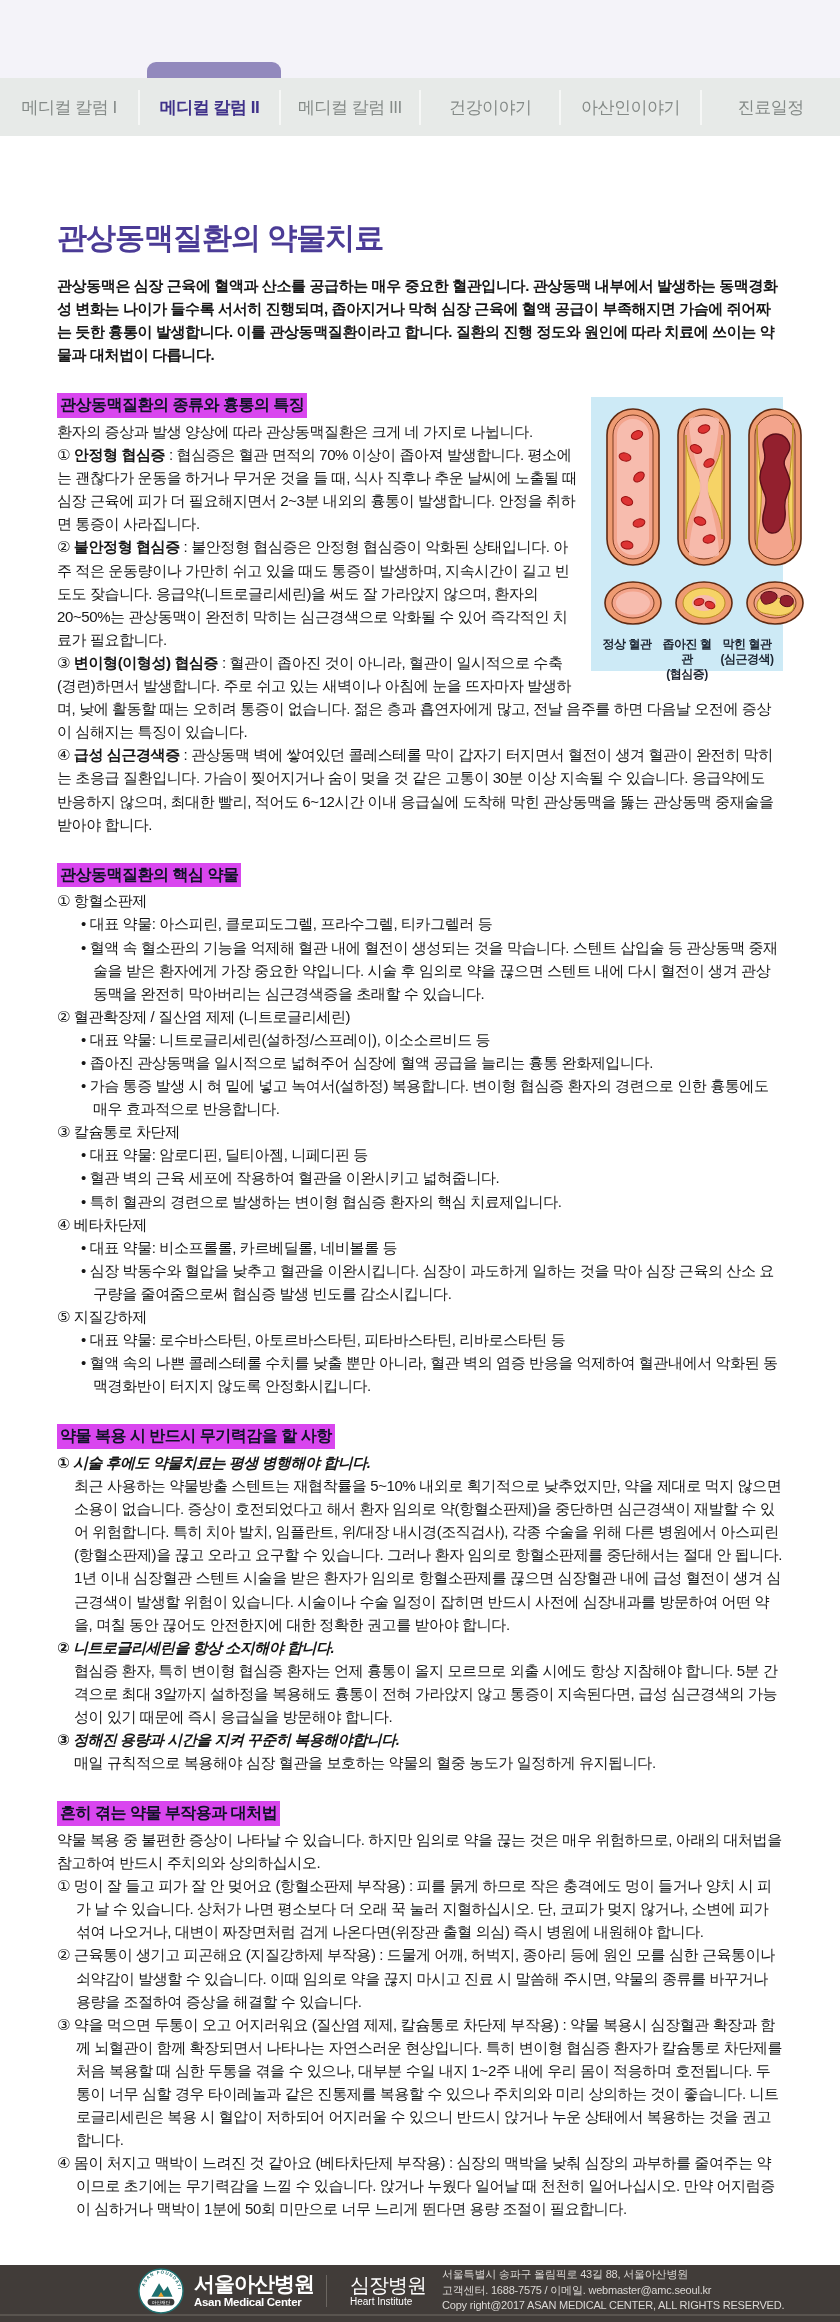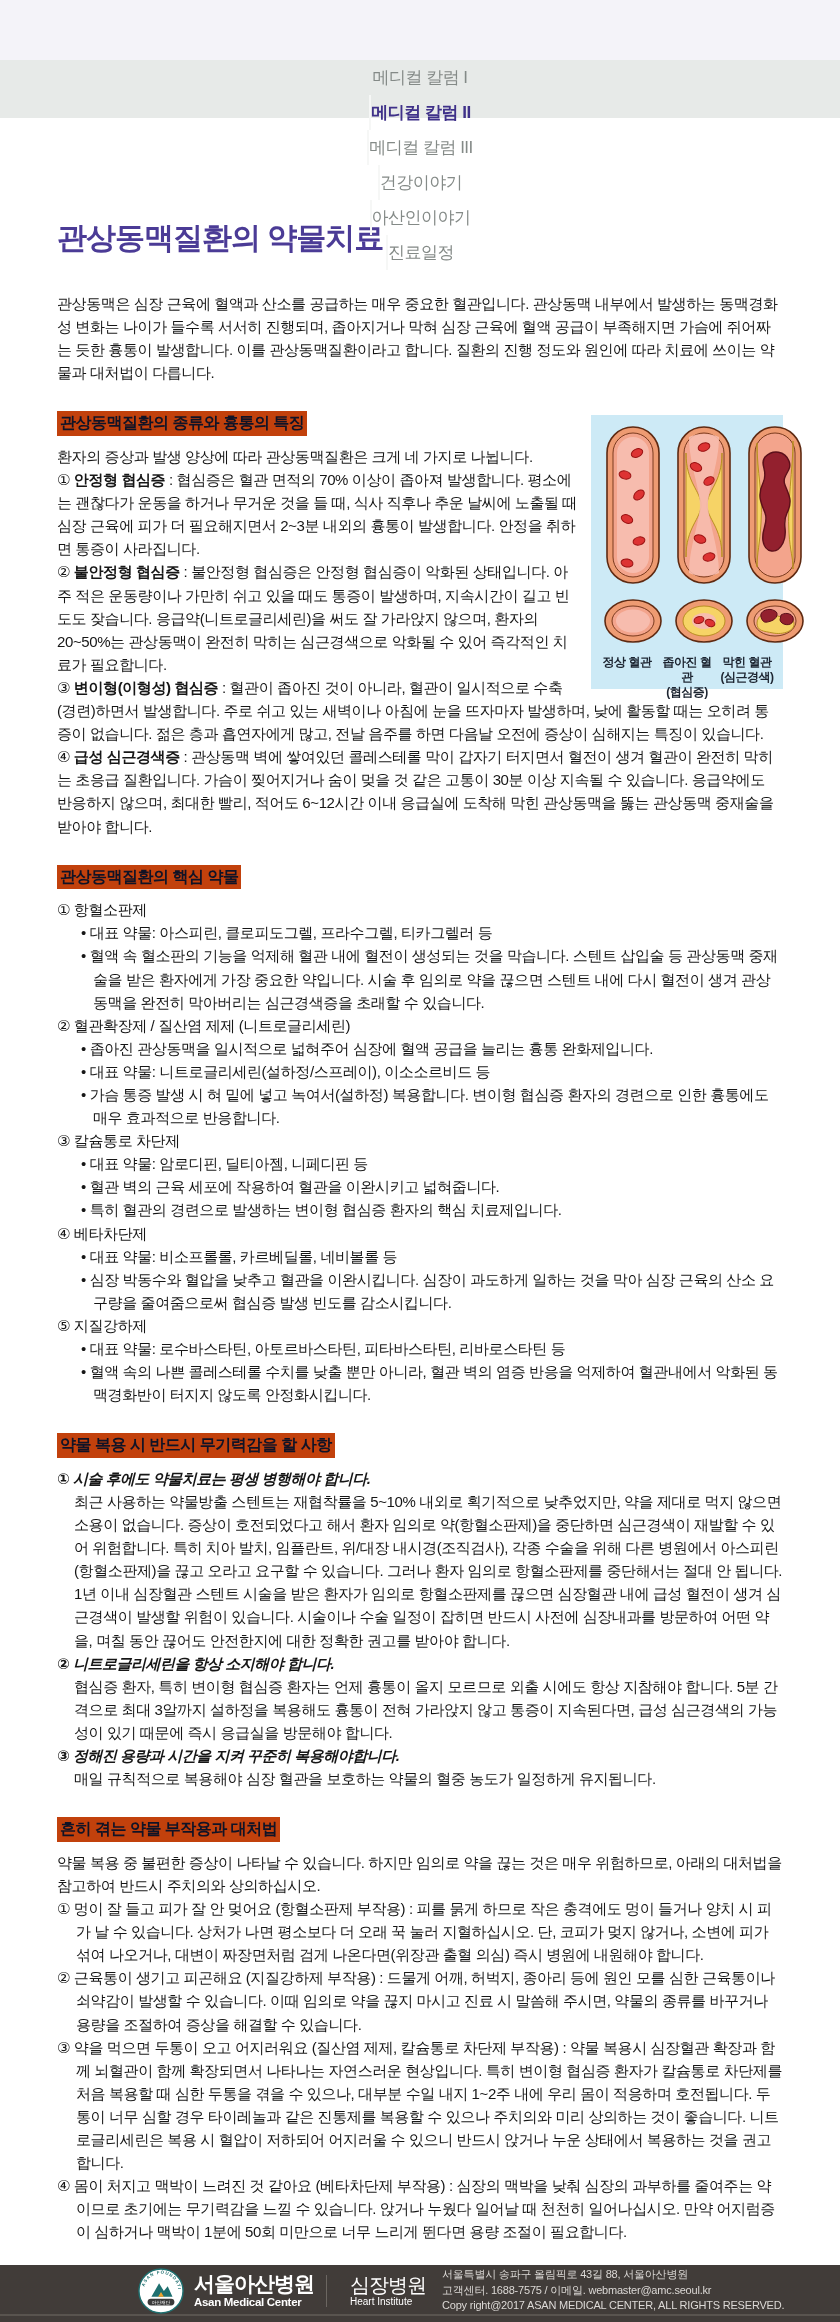--- a/index.html
+++ b/index.html
@@ -3,33 +3,33 @@
 <meta charset="utf-8">
 <style>
   * { margin:0; padding:0; box-sizing:border-box; }
   html,body { background:#ffffff; }
   body { font-family:"Liberation Sans","DejaVu Sans",sans-serif; }
   .page { position:relative; width:840px; height:2322px; margin:0 auto; background:#ffffff; overflow:hidden; }
 
   
   .topstrip { position:absolute; top:0; left:0; width:840px; height:78px; background:#f4f3f9; }
   .tab-indicator { position:absolute; top:62px; left:147px; width:134px; height:20px; background:#9289bd; border-radius:9px 9px 0 0; }
-  .nav { position:absolute; top:60px; left:0; width:840px; height:58px; background:#e7eae8; display:flex; align-items:center; z-index:2;flex-direction:column; }
+  .nav { position:absolute; top:78px; left:0; width:840px; height:58px; background:#e7eae8; display:flex; align-items:center; z-index:2; }
   .nav-tab { flex:1; text-align:center; font-size:17px; color:#848a87; letter-spacing:-0.5px; cursor:pointer; position:relative; padding:6px 0; }
   .nav-tab + .nav-tab { border-left:2px solid #f6f7f6; }
   .nav-tab.active { color:#3f3189; font-weight:bold; }
 
   .content { position:absolute; top:148px; left:0; width:840px; padding:0 57px; color:#161616; font-size:15px; line-height:1.54; letter-spacing:-0.4px; }
 
   .title { margin-top:72px; font-size:30px; line-height:1.2; font-weight:bold; color:#4b3b96; letter-spacing:-1px; }
   .author { margin-top:26px; text-align:right; font-size:18px; font-weight:bold; color:#000; letter-spacing:-0.5px; }
-  .intro { margin-top:36px; }
+  .intro { margin-top:18px;font-weight:bold; }
 
   .section { margin-top:27px; }
-  .sec-header { display:inline-block; font-size:16px; font-weight:bold; color:#101326; background:#c2410c; padding:0 3px; margin-bottom:9px; letter-spacing:-0.5px; }
+  .sec-header { display:inline-block; font-size:16px; font-weight:bold; color:#101326; background:#d946ef; padding:0 3px; margin-bottom:2px; letter-spacing:-0.5px; }
 
   .numitem { padding-left:19px; text-indent:-19px; }
   .plain { }
   .bullet { padding-left:36px; text-indent:-12px; }
   .bullet::before { content:"• "; }
   .groupline { }
   .mindtitle { font-weight:bold; font-style:italic; letter-spacing:-0.5px; }
   .mindbody { padding-left:17px; }
 
   
@@ -155,22 +155,22 @@
     </div>
 
     <div class="section">
       <span class="sec-header">관상동맥질환의 핵심 약물</span>
 
       <div class="groupline"><span>①</span> <span>항혈소판제</span></div>
       <div class="bullet">대표 약물: 아스피린, 클로피도그렐, 프라수그렐, 티카그렐러 등</div>
       <div class="bullet">혈액 속 혈소판의 기능을 억제해 혈관 내에 혈전이 생성되는 것을 막습니다. 스텐트 삽입술 등 관상동맥 중재술을 받은 환자에게 가장 중요한 약입니다. 시술 후 임의로 약을 끊으면 스텐트 내에 다시 혈전이 생겨 관상동맥을 완전히 막아버리는 심근경색증을 초래할 수 있습니다.</div>
 
       <div class="groupline"><span>②</span> <span>혈관확장제 / 질산염 제제 (니트로글리세린)</span></div>
+      <div class="bullet">대표 약물: 니트로글리세린(설하정/스프레이), 이소소르비드 등</div>
       <div class="bullet">좁아진 관상동맥을 일시적으로 넓혀주어 심장에 혈액 공급을 늘리는 흉통 완화제입니다.</div>
-      <div class="bullet">대표 약물: 니트로글리세린(설하정/스프레이), 이소소르비드 등</div>
       <div class="bullet">가슴 통증 발생 시 혀 밑에 넣고 녹여서(설하정) 복용합니다. 변이형 협심증 환자의 경련으로 인한 흉통에도 매우 효과적으로 반응합니다.</div>
 
       <div class="groupline"><span>③</span> <span>칼슘통로 차단제</span></div>
       <div class="bullet">대표 약물: 암로디핀, 딜티아젬, 니페디핀 등</div>
       <div class="bullet">혈관 벽의 근육 세포에 작용하여 혈관을 이완시키고 넓혀줍니다.</div>
       <div class="bullet">특히 혈관의 경련으로 발생하는 변이형 협심증 환자의 핵심 치료제입니다.</div>
 
       <div class="groupline"><span>④</span> <span>베타차단제</span></div>
       <div class="bullet">대표 약물: 비소프롤롤, 카르베딜롤, 네비볼롤 등</div>
       <div class="bullet">심장 박동수와 혈압을 낮추고 혈관을 이완시킵니다. 심장이 과도하게 일하는 것을 막아 심장 근육의 산소 요구량을 줄여줌으로써 협심증 발생 빈도를 감소시킵니다.</div>

